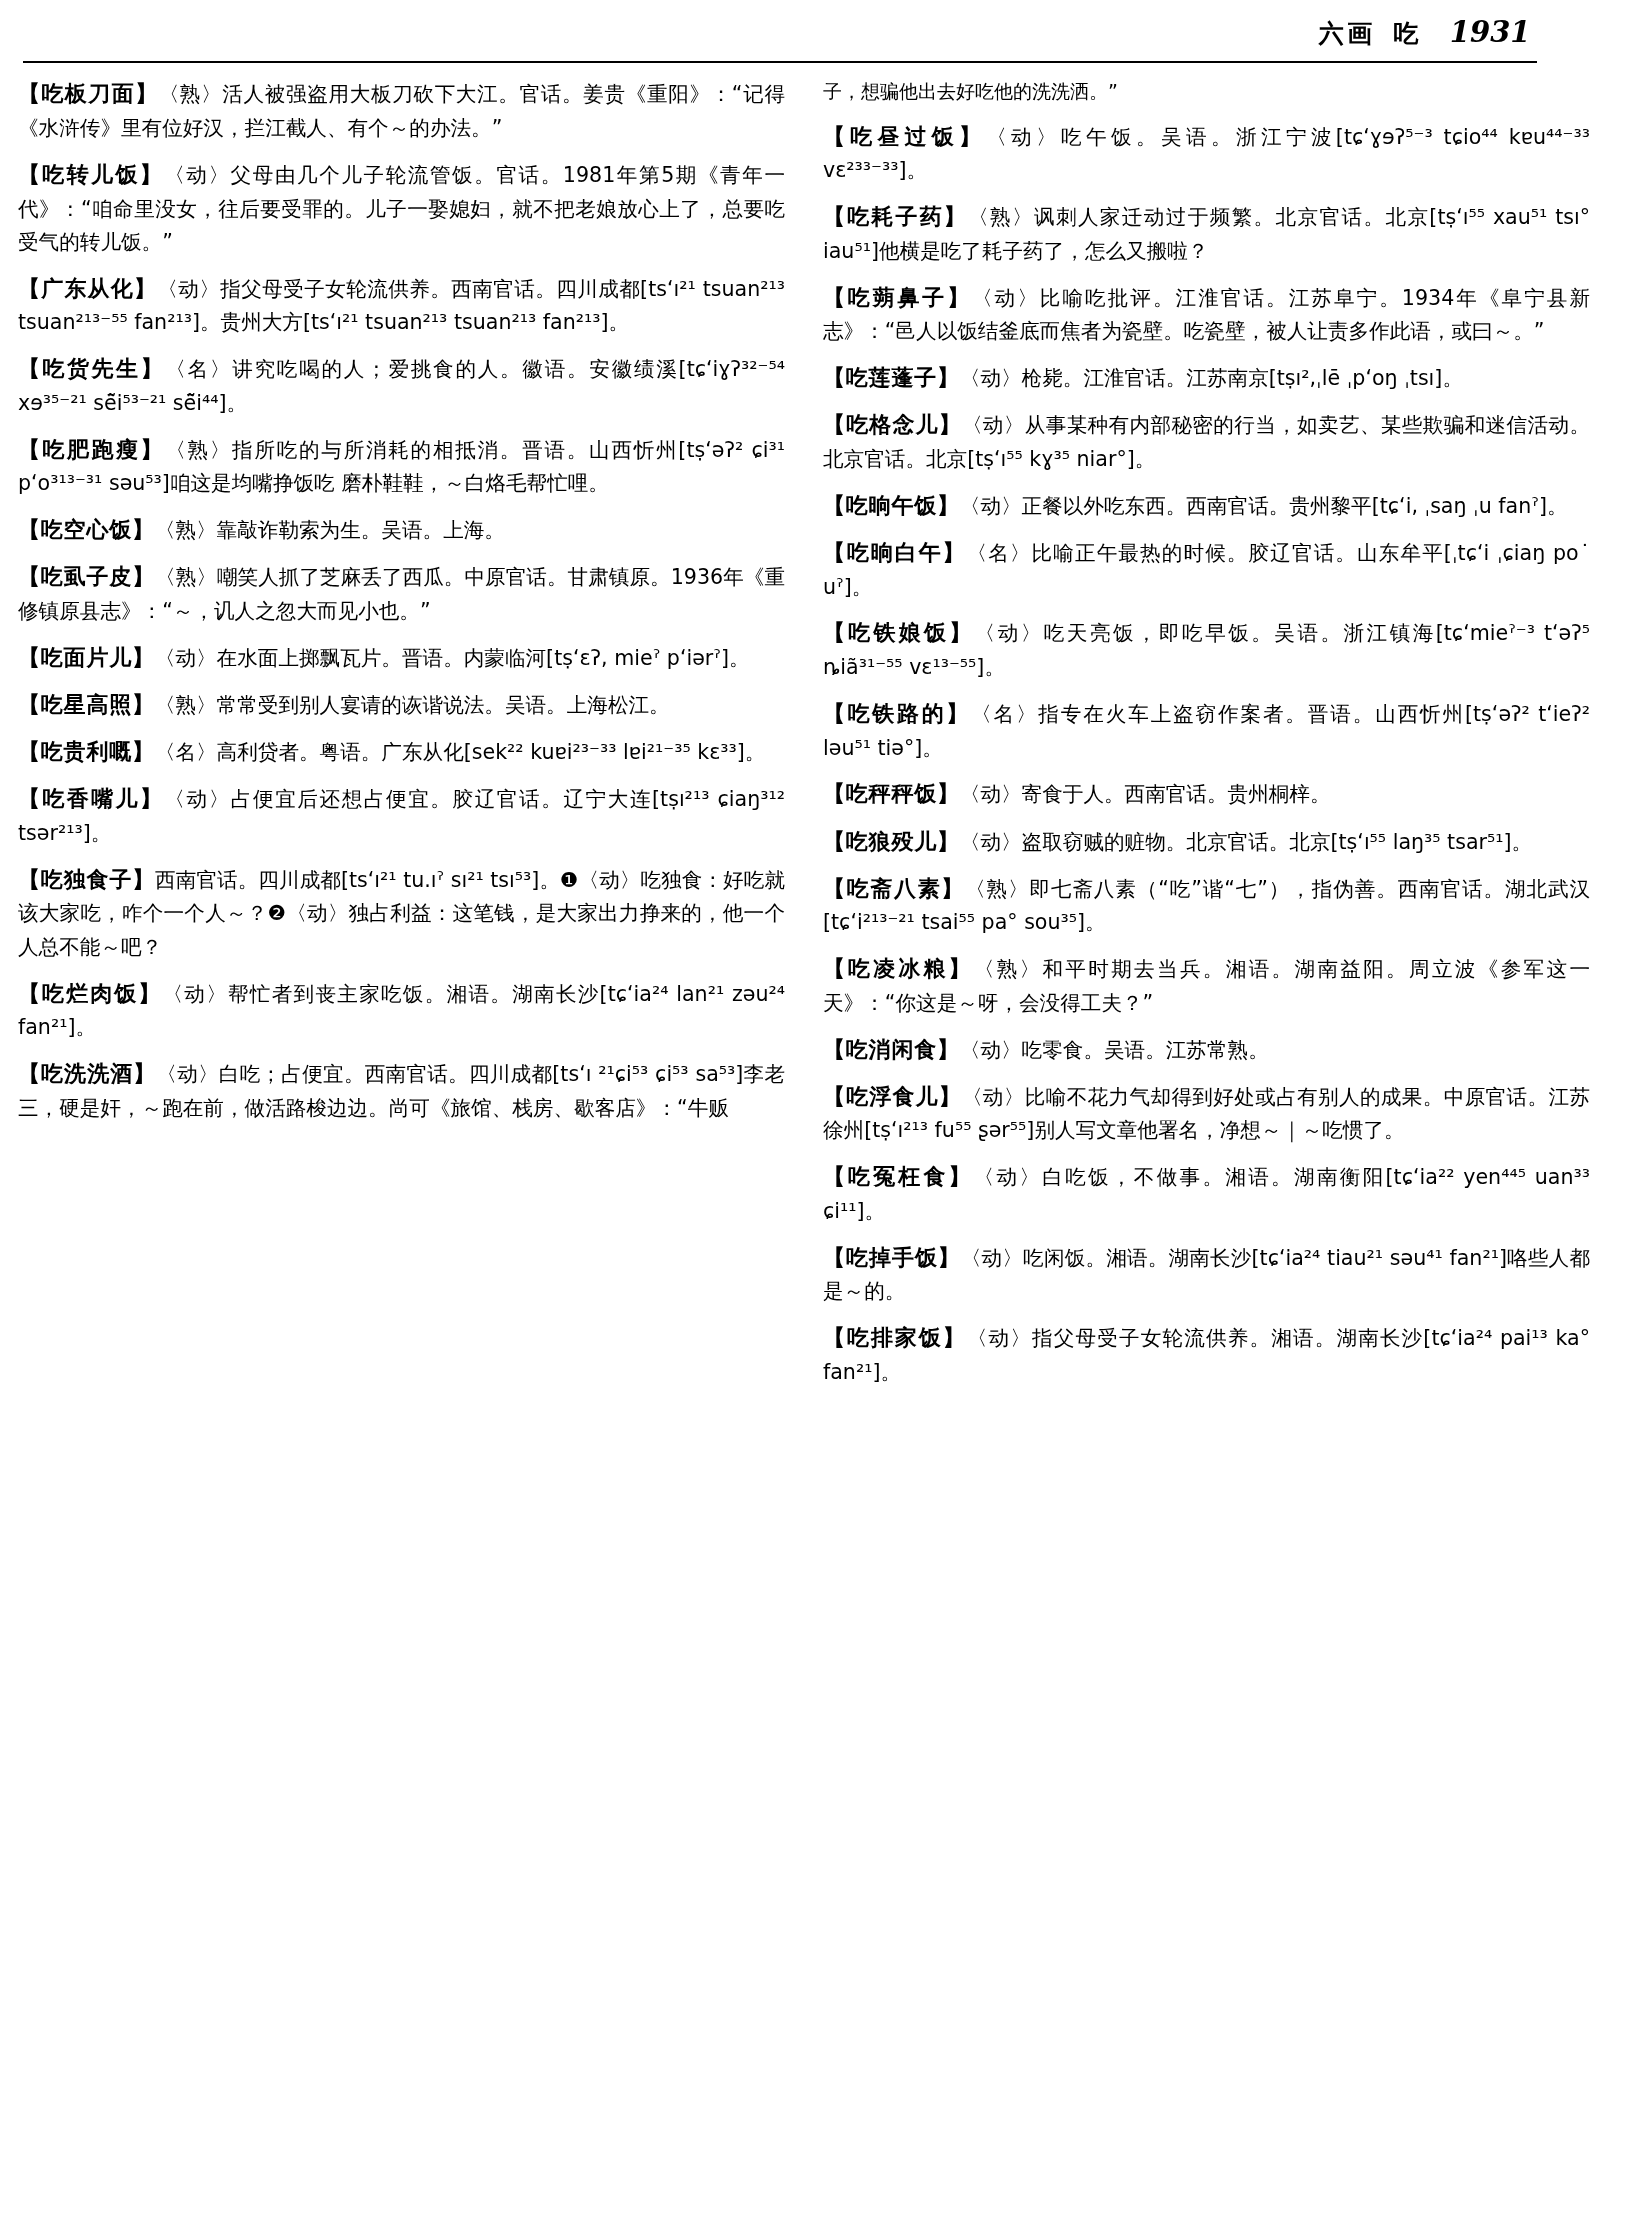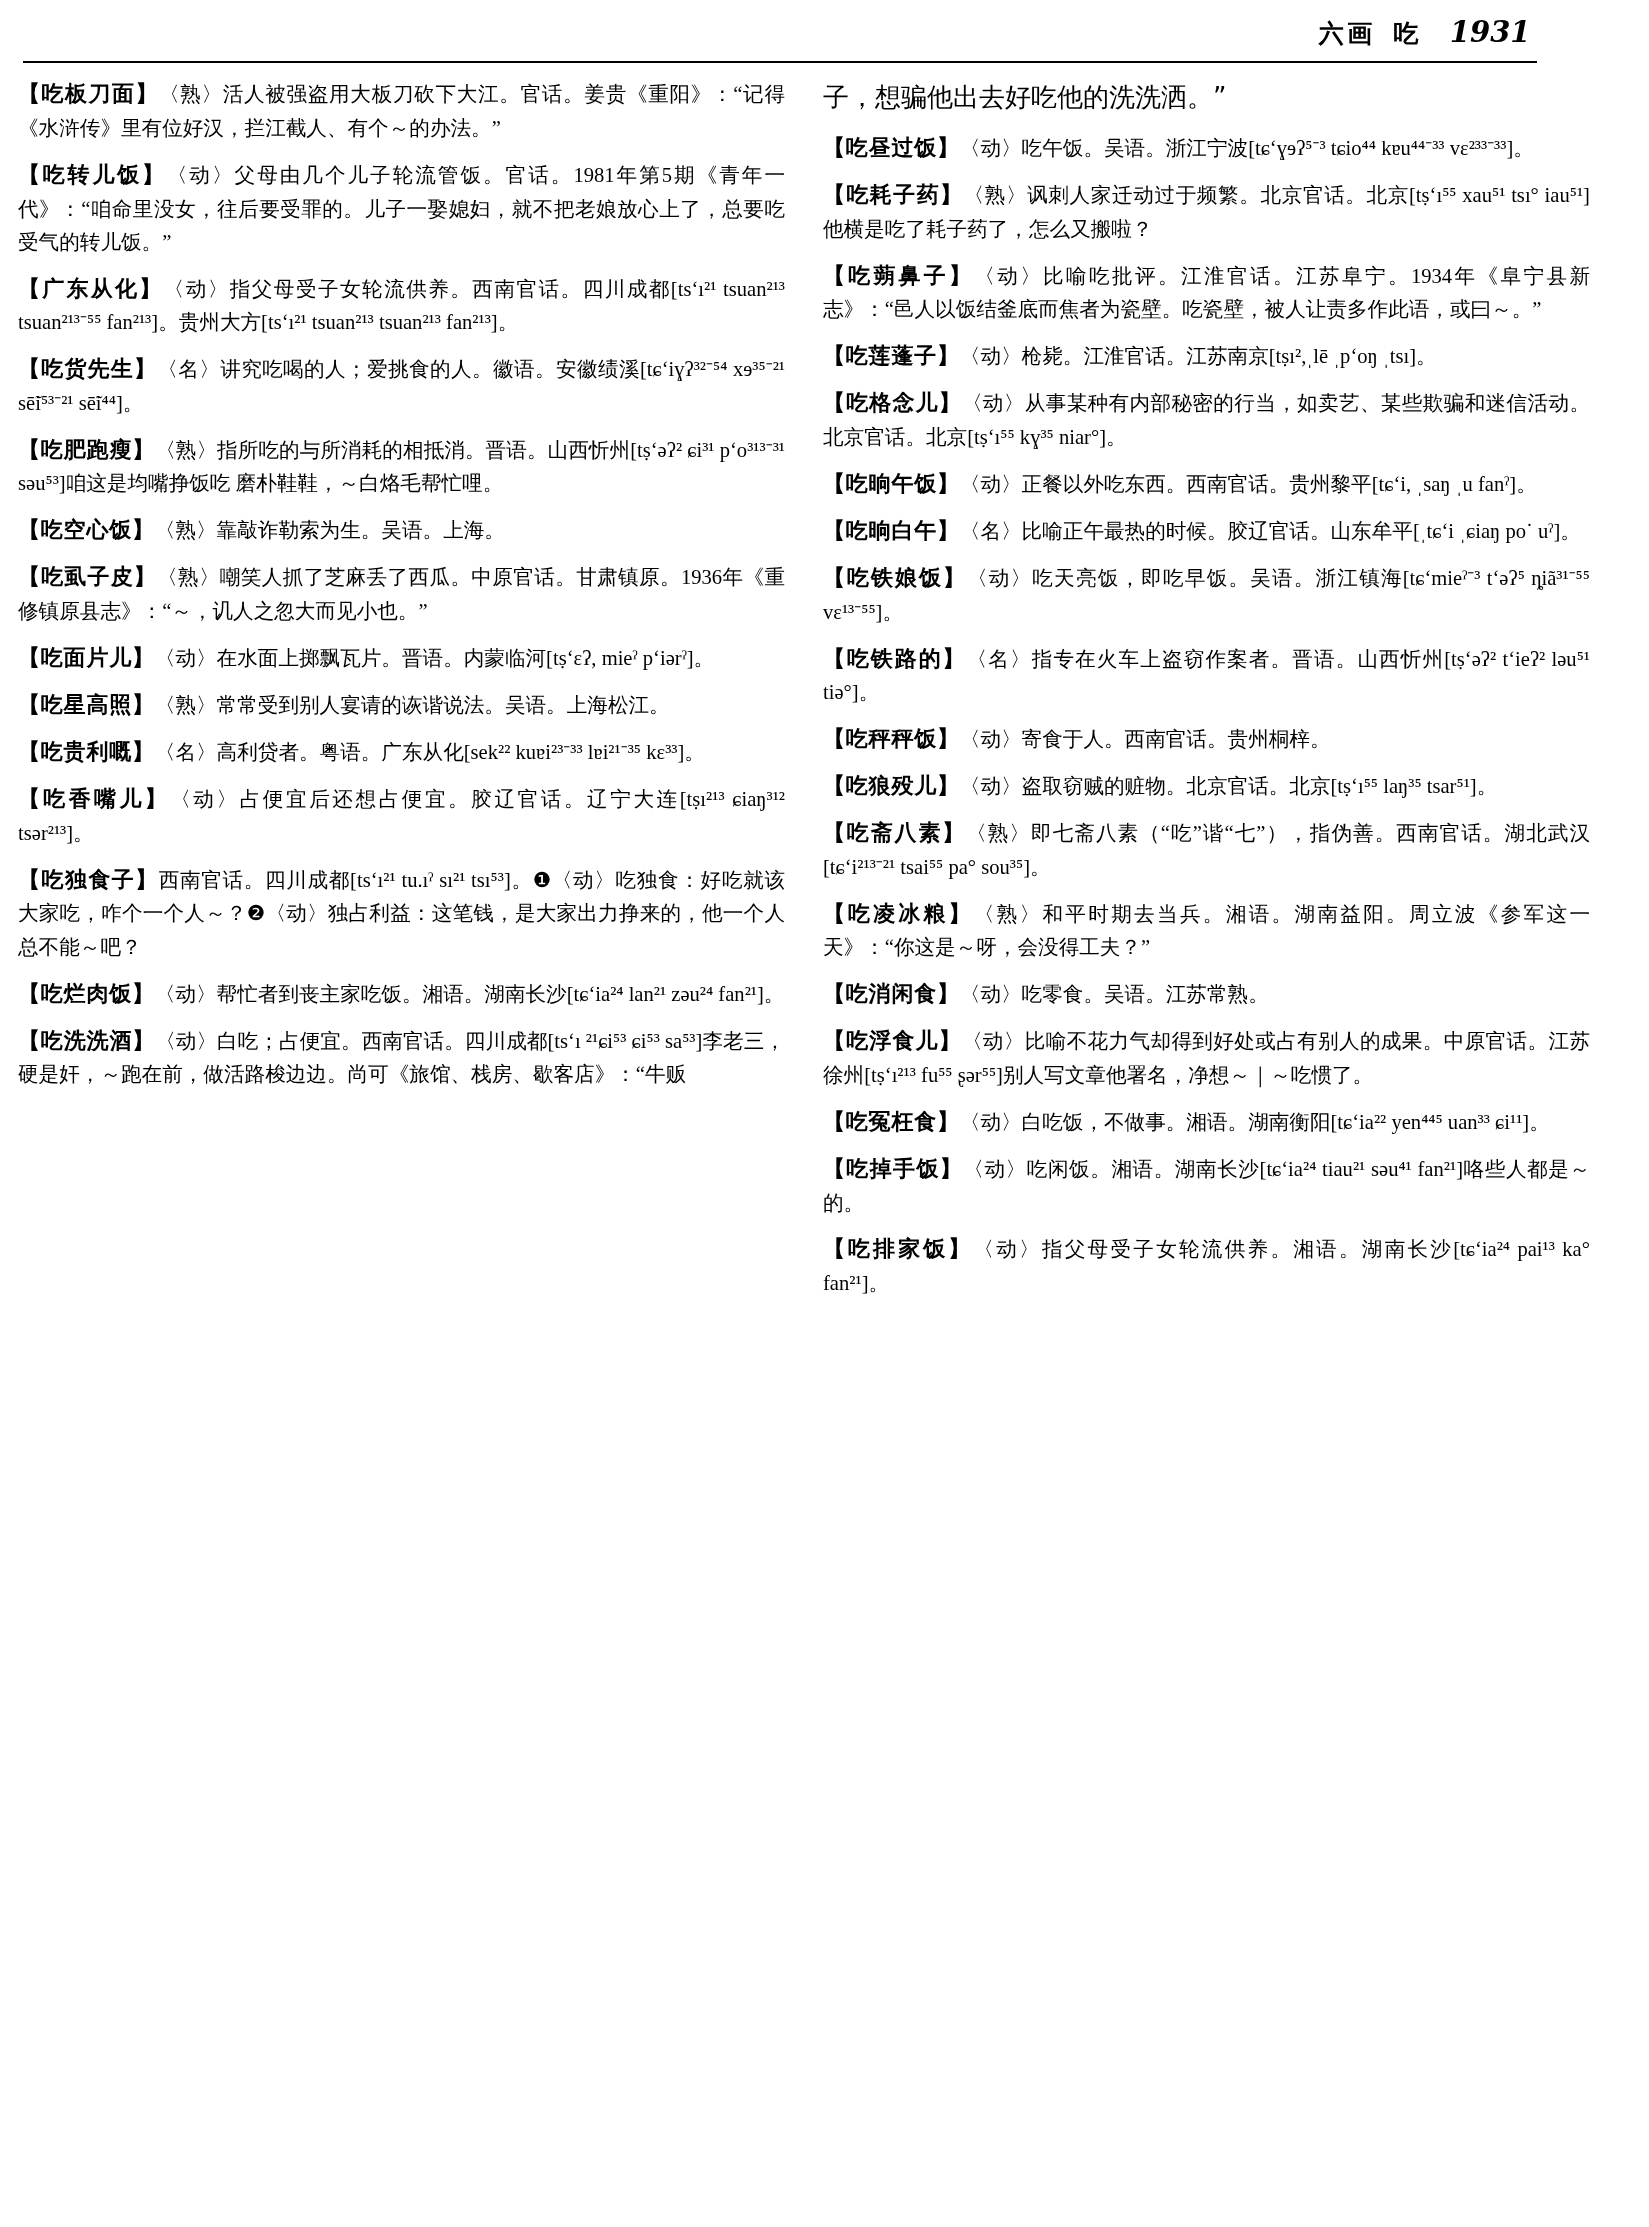--- a/index.html
+++ b/index.html
@@ -58,32 +58,31 @@
     width: 767px;
     flex: 0 0 767px;
   }
   
   .entry {
     margin-bottom: 11.5px;
     font-size: 20.6px;
     line-height: 1.62;
     text-align: justify;
     text-justify: inter-character;
-    font-family: Liberation Serif, serif;
   }
   .entry .body {
     display: block;
   }
   .hw {
     font-weight: bold;
     font-size: 22px;
     letter-spacing: 0.8px;
   }
   .cont {
-    font-size: 26px;
+    font-size: 19px;
     line-height: 1.62;
     margin-bottom: 11.5px;
     text-align: justify;
   }
 </style>
 </head>
 <body>
 
 <div class="page">
 

